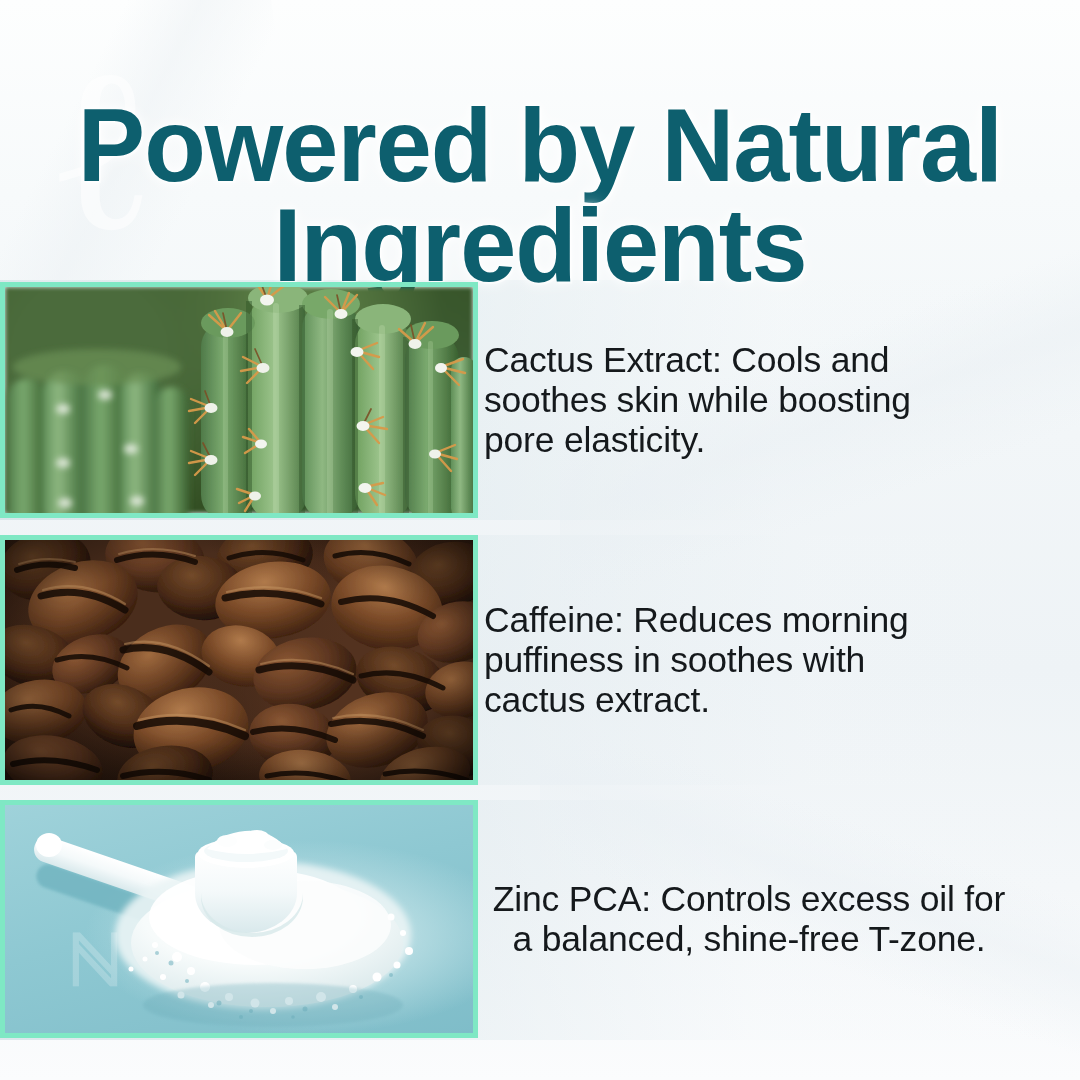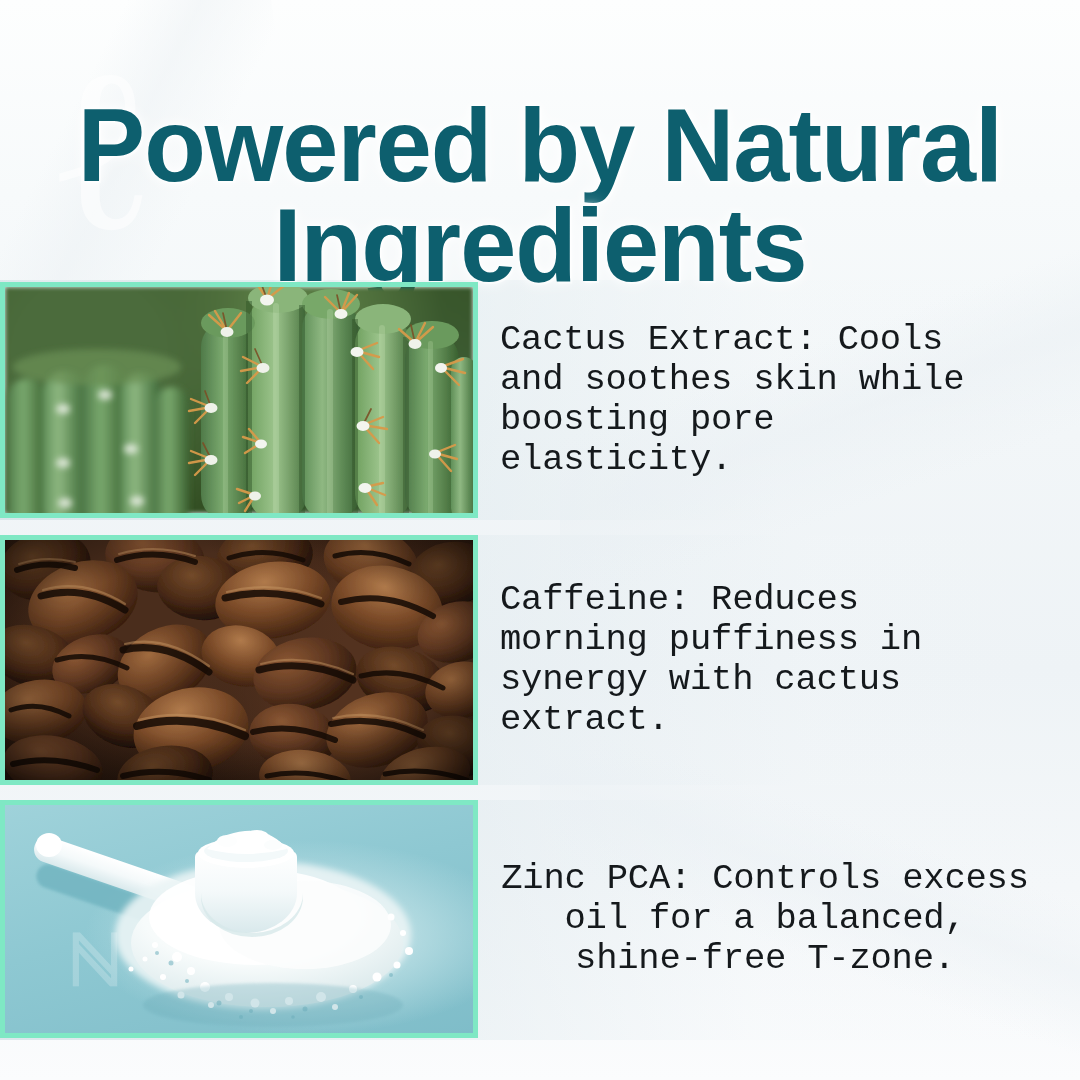--- a/index.html
+++ b/index.html
@@ -91,21 +91,21 @@
       radial-gradient(circle at 75% 60%,#53321f 0 20%,rgba(83,50,31,0) 52%),
       linear-gradient(160deg,#2a170d 0%,#351e11 40%,#1d1009 100%);}
 
   
   .zinc-bg{position:absolute;inset:0;
     background:
       radial-gradient(ellipse at 64% 58%,#bfe1e6 0 18%,rgba(191,225,230,0) 52%),
       linear-gradient(165deg,#9fd2da 0%,#8ec8d2 45%,#7fbdc9 100%);}
 
   
-  .text-col{flex:1 1 auto;padding-left:22px;padding-right:40px;box-sizing:border-box;font-family:Liberation Mono, monospace;}
+  .text-col{flex:1 1 auto;padding-left:6px;padding-right:40px;box-sizing:border-box;}
   .ing-text{
     color:#15191c;
     font-size:35.5px;
     line-height:1.13;
     font-weight:400;
     letter-spacing:-.2px;
     margin:0;
   }
   #row-0 .ing-text{max-width:490px;}
   #row-1 .ing-text{max-width:480px;}
@@ -352,21 +352,21 @@
           <defs>
             <radialGradient id="vig" cx="50%" cy="45%" r="72%">
               <stop offset="55%" stop-color="#000" stop-opacity="0"></stop>
               <stop offset="100%" stop-color="#000" stop-opacity=".55"></stop>
             </radialGradient>
           </defs>
         </svg>
       </div>
     </div>
     <div class="text-col">
-      <p class="ing-text">Caffeine: Reduces morning puffiness in synergy with cactus extract.</p>
+      <p class="ing-text">Caffeine: Reduces morning puffiness in soothes with cactus extract.</p>
     </div>
   </div>
 
   <div class="row" id="row-2">
     <div class="photo-frame">
       <div class="photo">
         <div class="zinc-bg"></div>
         <svg width="468" height="228" viewBox="0 0 468 228" style="position:absolute;inset:0">
           <defs>
             <linearGradient id="hg" x1="0" y1="0" x2="0" y2="1">

